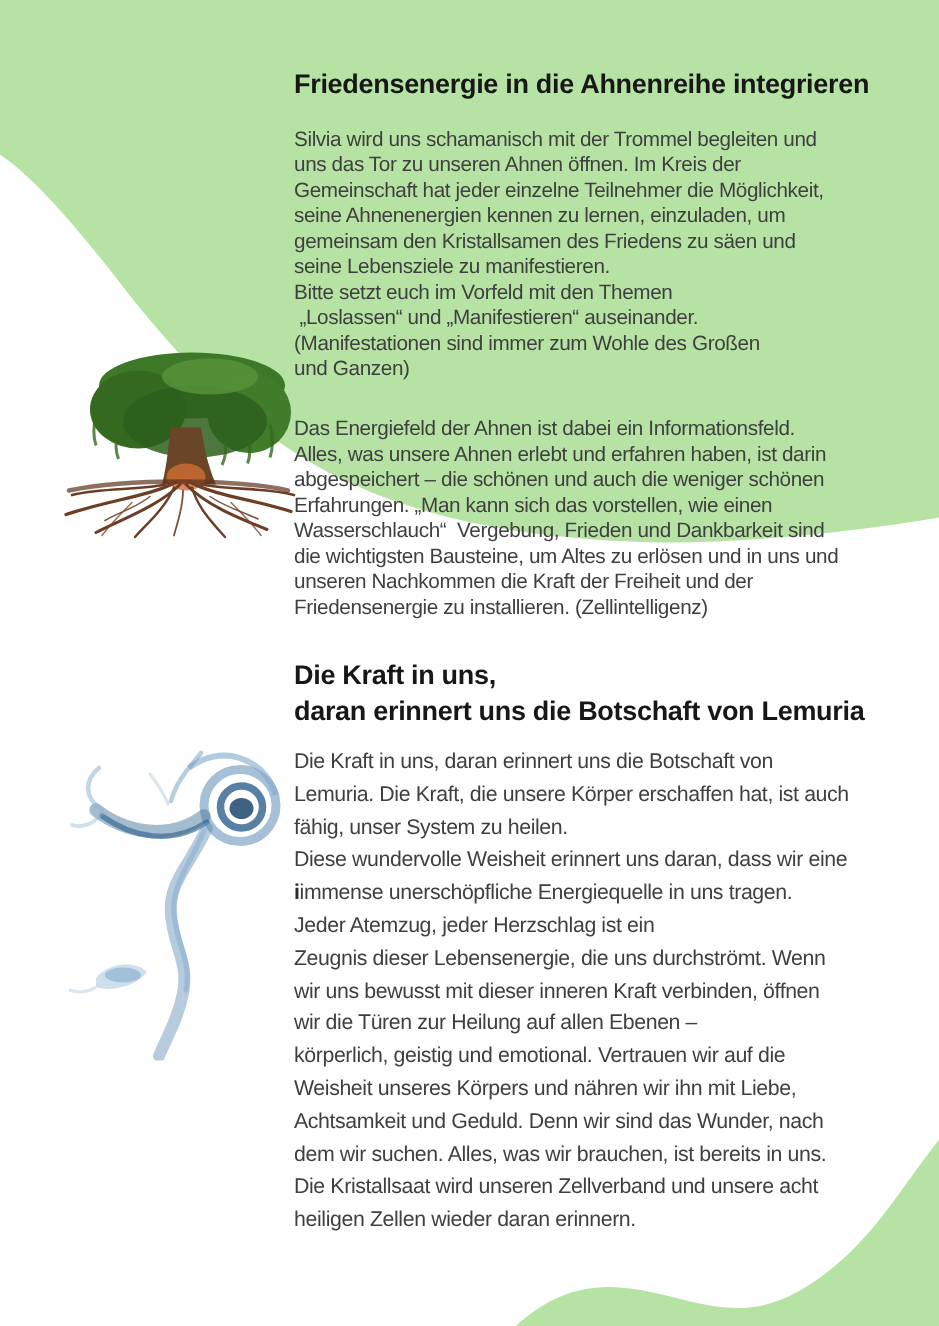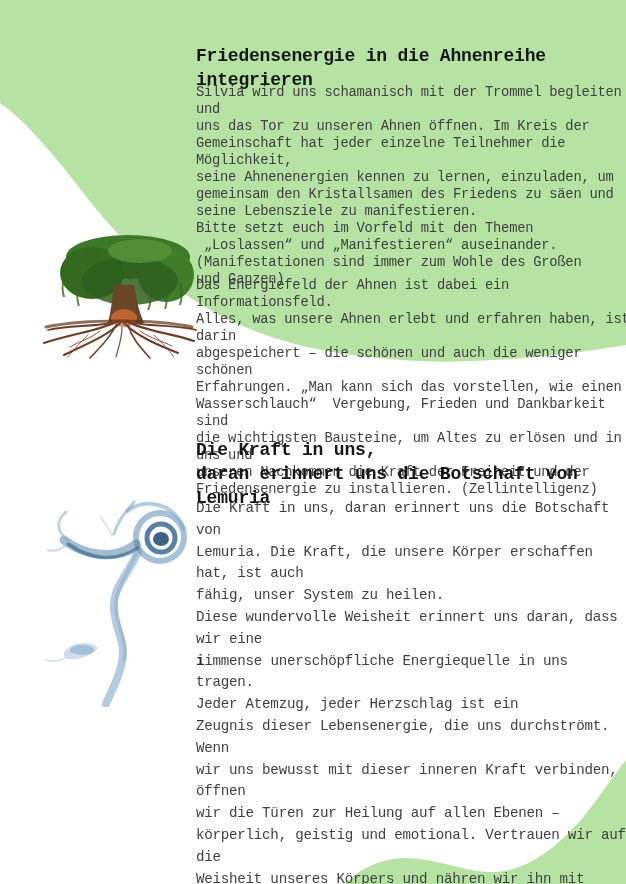--- a/index.html
+++ b/index.html
@@ -1,21 +1,21 @@
 <!DOCTYPE html>
 <html><head>
 <meta charset="utf-8">
 <style>
   html,body{margin:0;padding:0;background:#e8e8e8;}
   .page{
     position:relative;
     width:626px;height:884px;
     background:#ffffff;
     overflow:hidden;
-    font-family:Liberation Mono, monospace;
+    font-family:Liberation Sans, sans-serif;
     margin:0 auto;
   }
   .bg-shape{position:absolute;left:0;pointer-events:none;}
   .bg-top{top:0;}
   .bg-bottom{bottom:0;}
   .illustration{position:absolute;}
   .tree{left:40px;top:231px;width:158px;height:132px;}
   .smoke{left:42px;top:492px;width:148px;height:215px;}
   .textcol{position:absolute;left:196px;width:436px;}
   .h1{

